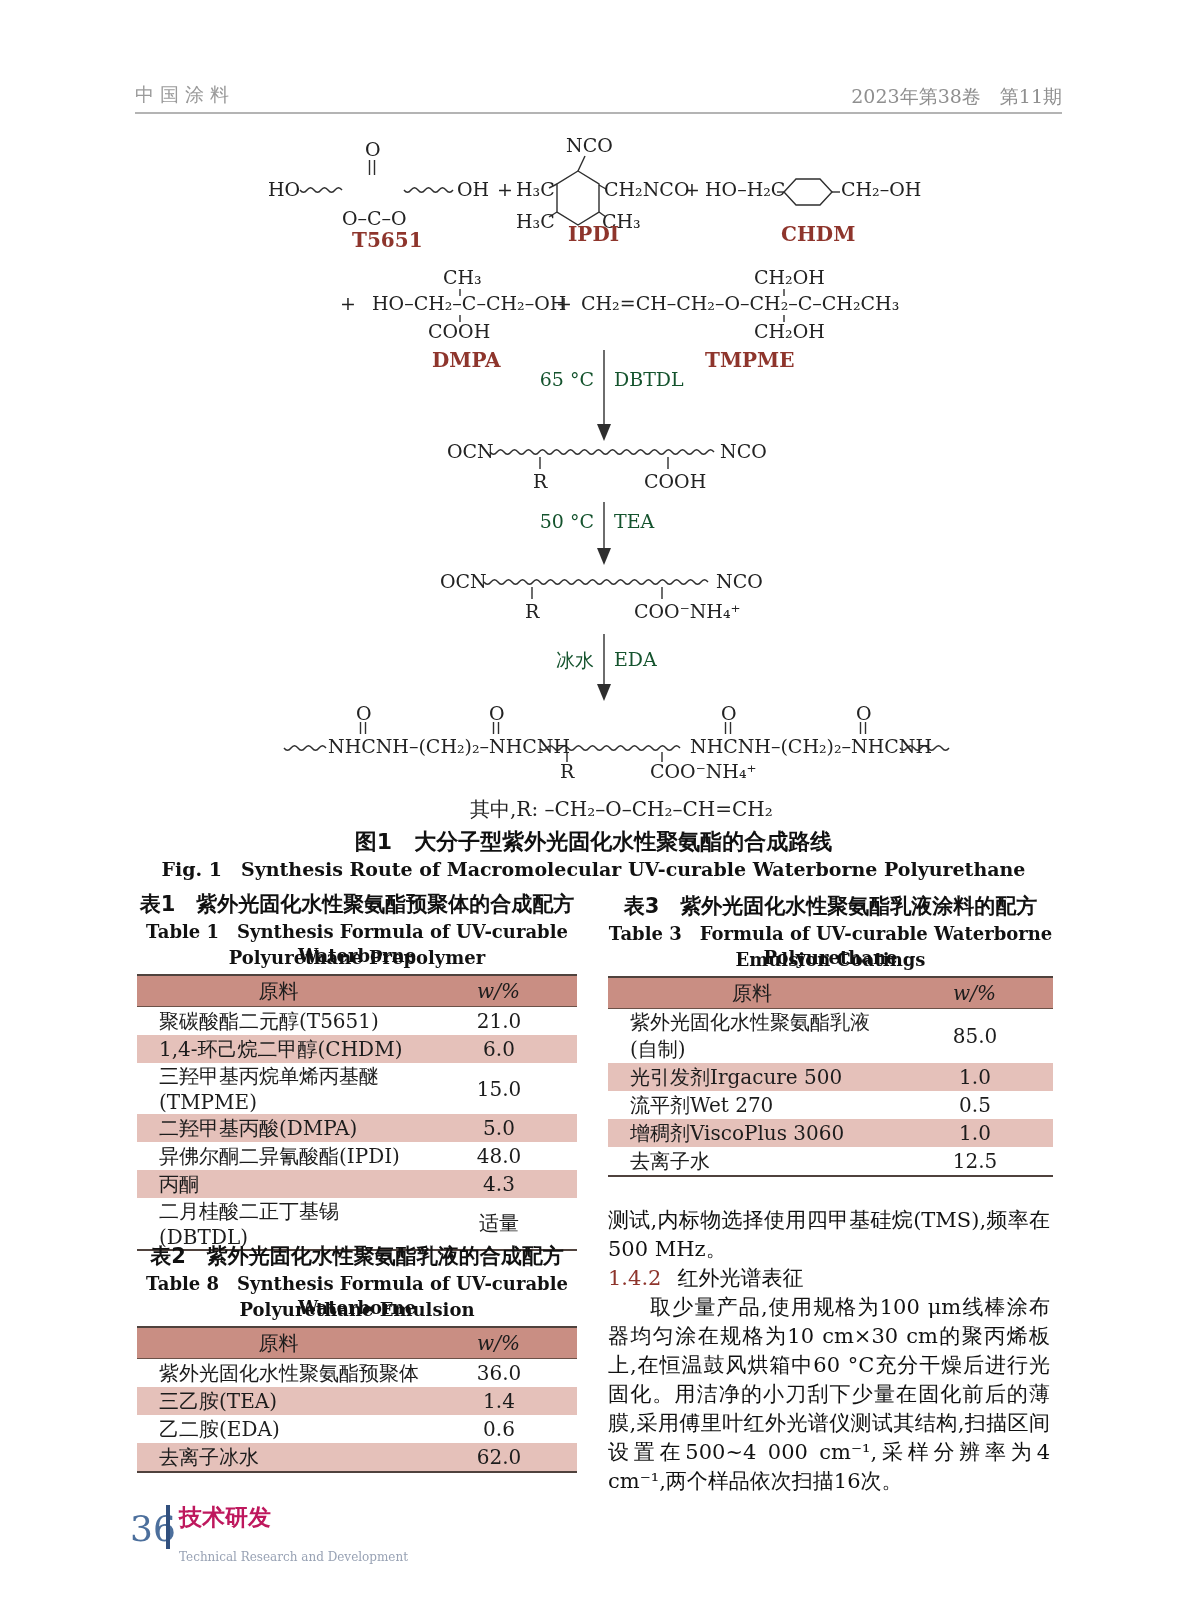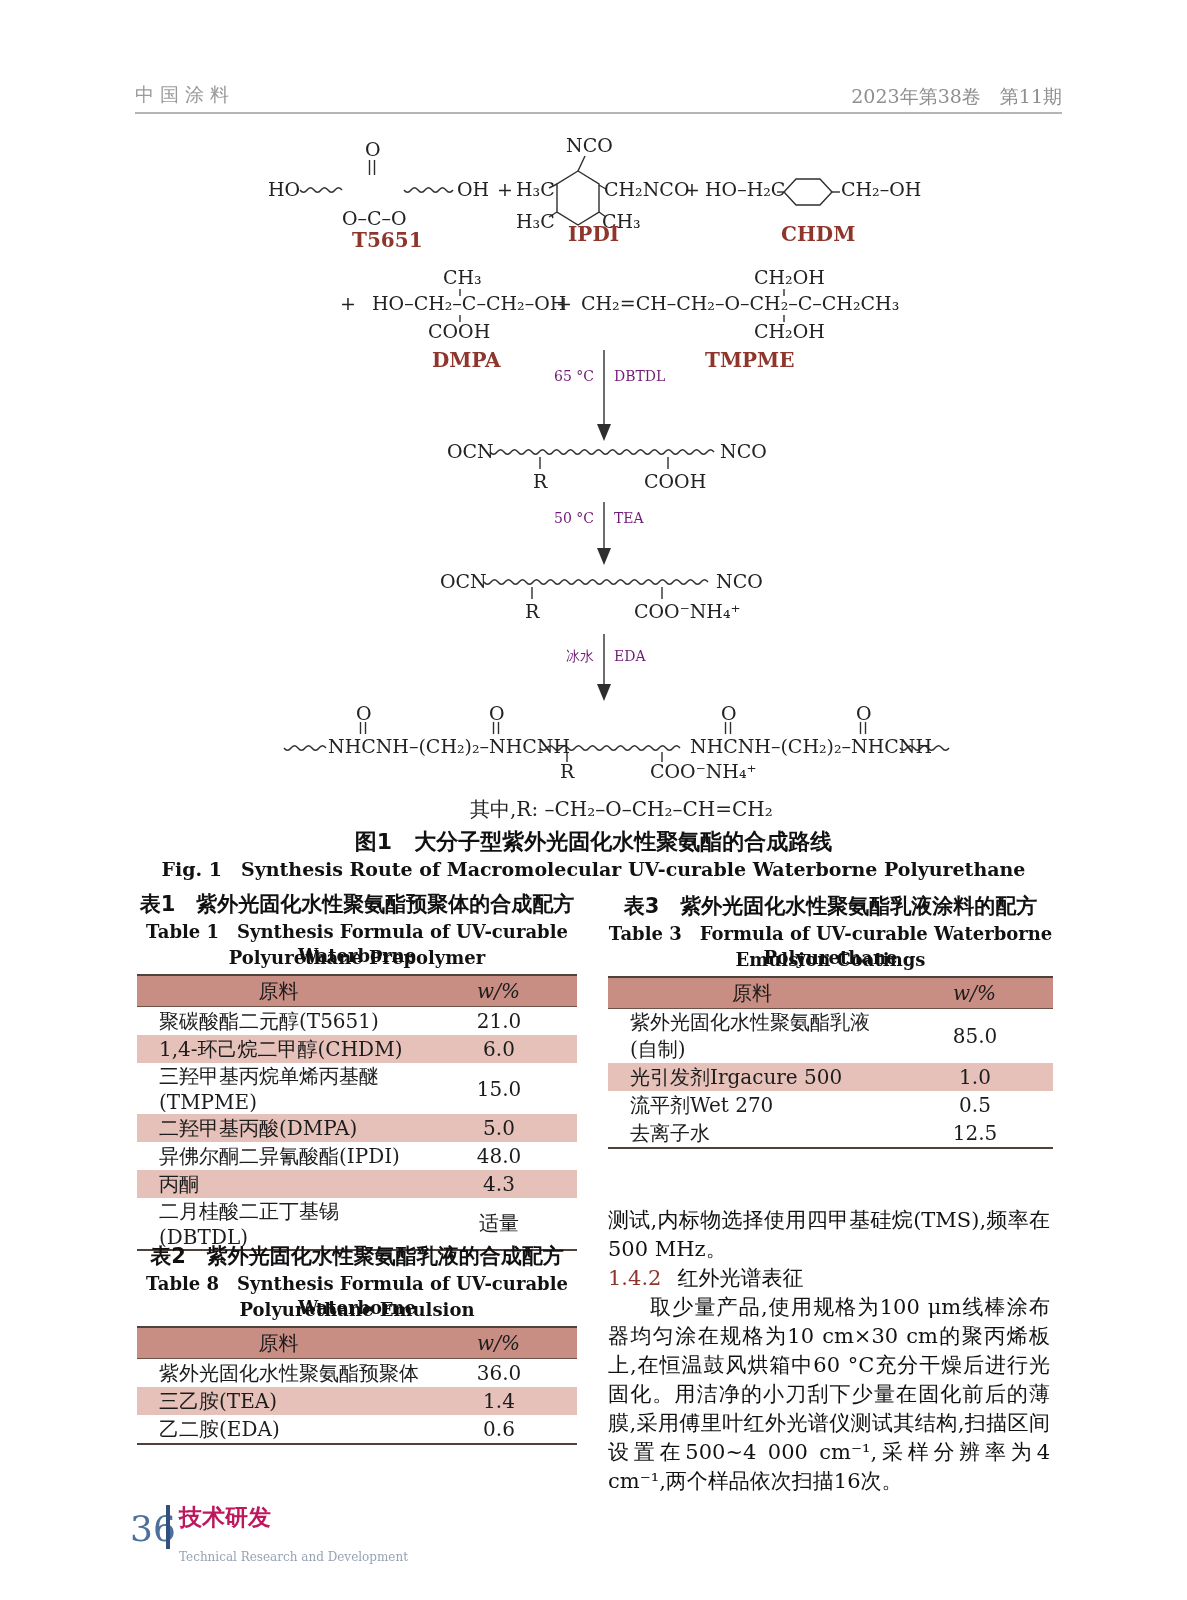--- a/index.html
+++ b/index.html
@@ -6,21 +6,21 @@
   #page{position:relative;width:1187px;height:1600px;background:#ffffff;margin:0 auto;overflow:hidden;
         font-family:"DejaVu Serif","Liberation Serif",serif;color:#1c1c1c;}
   .abs{position:absolute;white-space:nowrap;}
   
   .jname{font-family:"DejaVu Sans","Liberation Sans",sans-serif;font-size:19px;color:#9a9a9a;letter-spacing:6px;}
   .jissue{font-size:19px;color:#8f8f8f;}
   .hrule{position:absolute;left:135px;top:112px;width:927px;height:2px;background:#b4b4b4;}
   
   .chem{font-size:19px;color:#222;}
   .chemlabel{font-weight:bold;font-size:20px;color:#8e352c;}
-  .cond{font-size:14px;color:#701a75;}
+  .cond{font-size:19px;color:#14532d;}
   .ta-r{text-align:right;}
   .overlay{position:absolute;left:0;top:0;pointer-events:none;}
   .rnote{font-size:20px;color:#222;}
   .capcn{font-family:"DejaVu Sans","Liberation Sans",sans-serif;font-weight:bold;font-size:22px;color:#111;text-align:center;width:1187px;}
   .capen{font-weight:bold;font-size:19px;color:#111;text-align:center;width:1187px;}
   
   .tblblock{position:absolute;}
   .tbl-title-cn{font-family:"DejaVu Sans","Liberation Sans",sans-serif;font-weight:bold;font-size:21px;color:#111;text-align:center;height:30px;line-height:28px;}
   .tbl-title-en{font-weight:bold;font-size:18px;color:#111;text-align:center;height:26px;line-height:24px;}
   table.ftable{border-collapse:collapse;width:100%;margin-top:2px;border-top:2px solid #4f423d;border-bottom:2px solid #4f423d;}
@@ -236,20 +236,24 @@
             <td class="c-val">36.0</td>
           </tr>
         <tr class="alt1">
             <td class="c-name">三乙胺(TEA)</td>
             <td class="c-val">1.4</td>
           </tr>
         <tr class="alt0">
             <td class="c-name">乙二胺(EDA)</td>
             <td class="c-val">0.6</td>
           </tr>
+        <tr class="alt1">
+            <td class="c-name">去离子冰水</td>
+            <td class="c-val">62.0</td>
+          </tr>
       </tbody>
     </table>
   </div>
 
   <div class="tblblock" style="left:608px;top:892px;width:445px;">
     <div class="tbl-title-cn">表3　紫外光固化水性聚氨酯乳液涂料的配方</div>
     <div class="tbl-title-en">Table 3　Formula of UV-curable Waterborne Polyurethane</div>
     <div class="tbl-title-en">Emulsion Coatings</div>
     <table class="ftable">
       <thead>
@@ -264,20 +268,24 @@
             <td class="c-val">85.0</td>
           </tr>
         <tr class="alt1">
             <td class="c-name">光引发剂Irgacure 500</td>
             <td class="c-val">1.0</td>
           </tr>
         <tr class="alt0">
             <td class="c-name">流平剂Wet 270</td>
             <td class="c-val">0.5</td>
           </tr>
+        <tr class="alt1">
+            <td class="c-name">增稠剂ViscoPlus 3060</td>
+            <td class="c-val">1.0</td>
+          </tr>
         <tr class="alt0">
             <td class="c-name">去离子水</td>
             <td class="c-val">12.5</td>
           </tr>
       </tbody>
     </table>
   </div>
 
   <div class="bodycol">
     <p class="p-noindent">测试,内标物选择使用四甲基硅烷(TMS),频率在500 MHz。</p>

